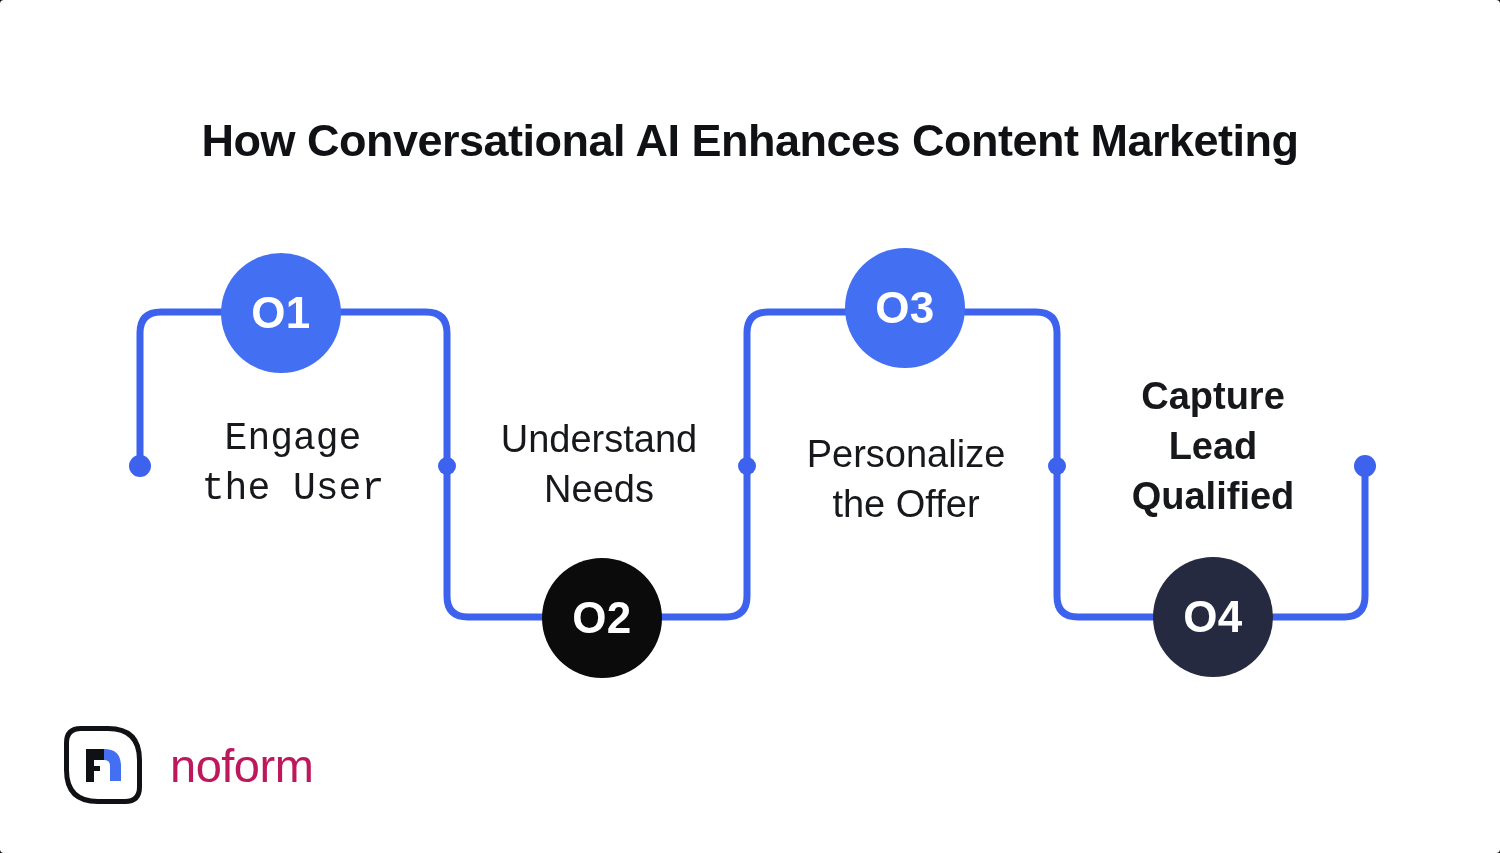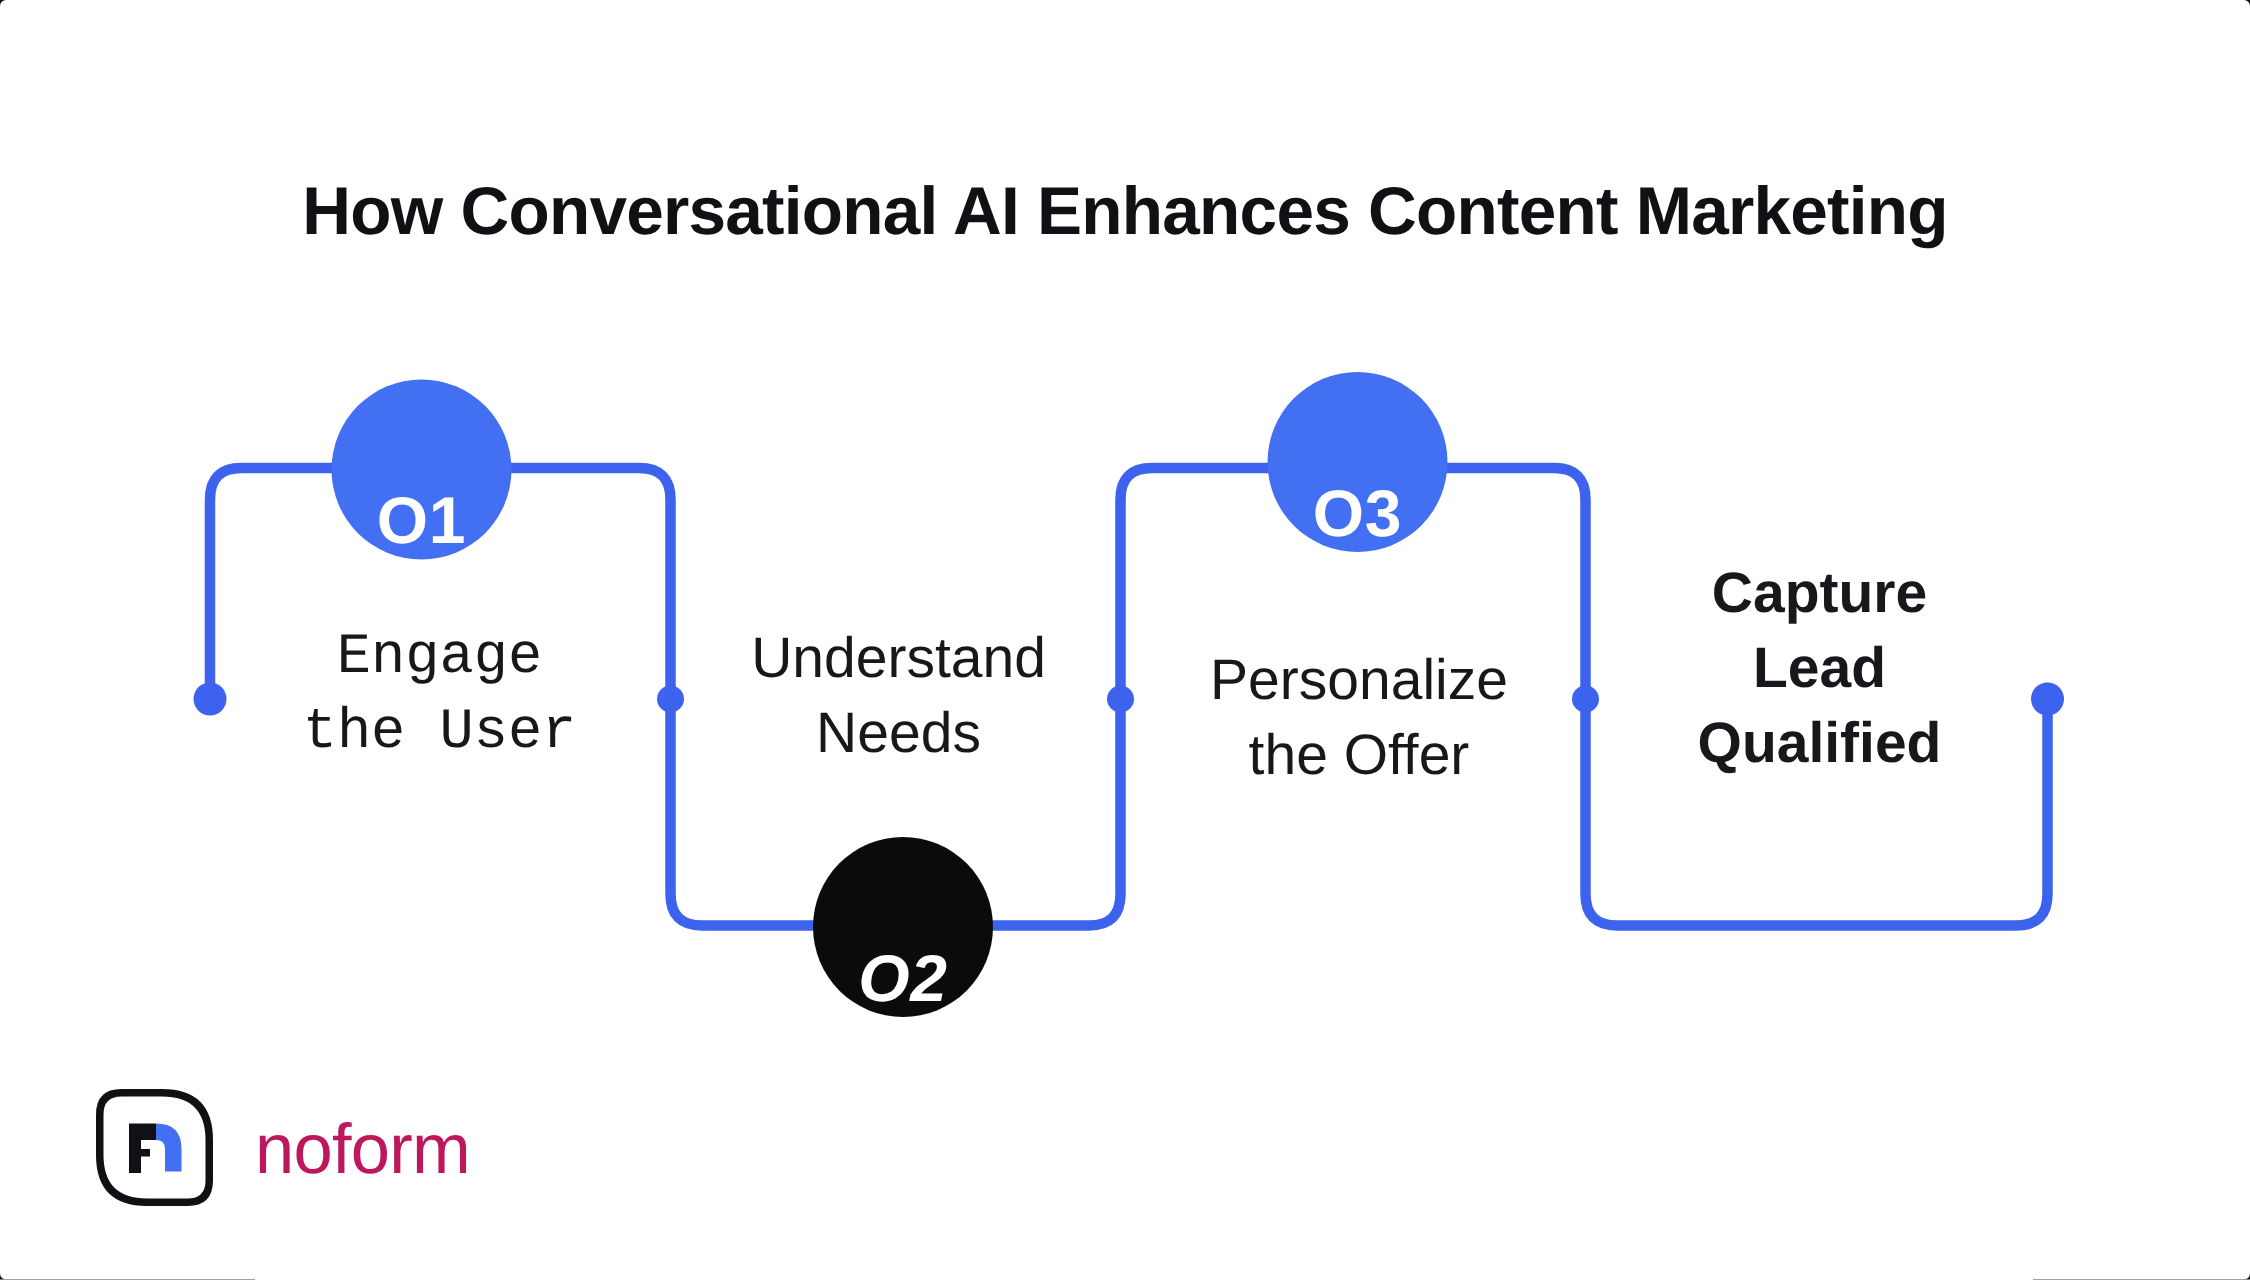--- a/index.html
+++ b/index.html
@@ -30,21 +30,21 @@
   }
   .connector{
     position:absolute;
     inset:0;
     color:var(--line-blue);
   }
   .step-circle{
     position:absolute;
     width:120px;height:120px;
     border-radius:50%;
-    display:flex;align-items:flex-end;justify-content:center;
+    display:flex;align-items:center;justify-content:center;
   }
   .step-number{
     color:#ffffff;
     font-size:44px;
     font-weight:700;
     letter-spacing:0.5px;
   }
   .circle-1{left:221px;top:253px;}
   .circle-2{left:542px;top:558px;}
   .circle-3{left:845px;top:248px;}
@@ -88,25 +88,28 @@
     <circle cx="140" cy="466" r="11" fill="currentColor"></circle>
     <circle cx="447" cy="466" r="9" fill="currentColor"></circle>
     <circle cx="747" cy="466" r="9" fill="currentColor"></circle>
     <circle cx="1057" cy="466" r="9" fill="currentColor"></circle>
     <circle cx="1365" cy="466" r="11" fill="currentColor"></circle>
   </svg>
 
   <div class="step-circle circle-1" style="background: rgb(67, 112, 242);">
     <span class="step-number">O1</span>
   </div>
-  <div class="step-circle circle-2" style="background: rgb(11, 11, 12); font-style: italic;">
+  <div class="step-circle circle-2" style="background: rgb(11, 11, 12);">
     <span class="step-number">O2</span>
   </div>
   <div class="step-circle circle-3" style="background: rgb(67, 112, 242);">
     <span class="step-number">O3</span>
+  </div>
+  <div class="step-circle circle-4" style="background: rgb(38, 42, 64);">
+    <span class="step-number">O4</span>
   </div>
 
   <div class="step-label label-1">
     <div>Engage</div>
     <div>the User</div>
   </div>
   <div class="step-label label-2">
     <div>Understand</div>
     <div>Needs</div>
   </div>

